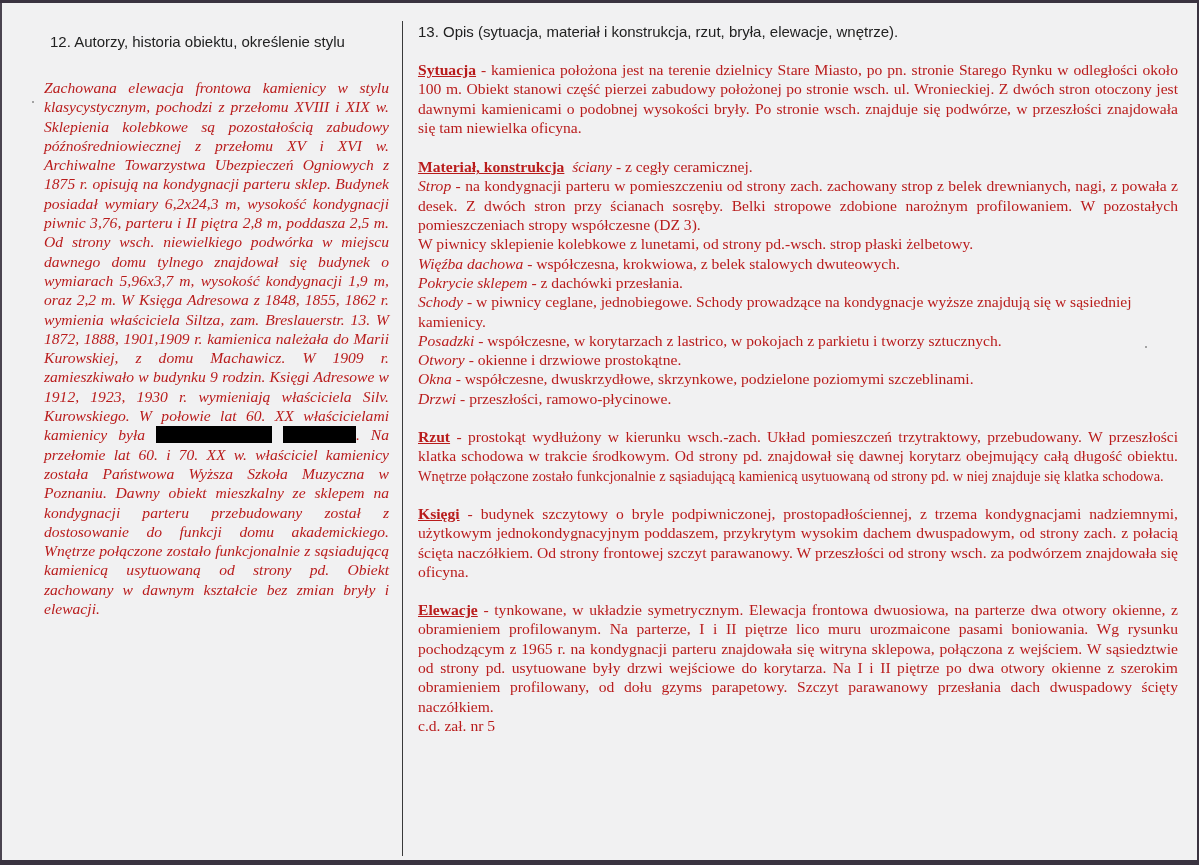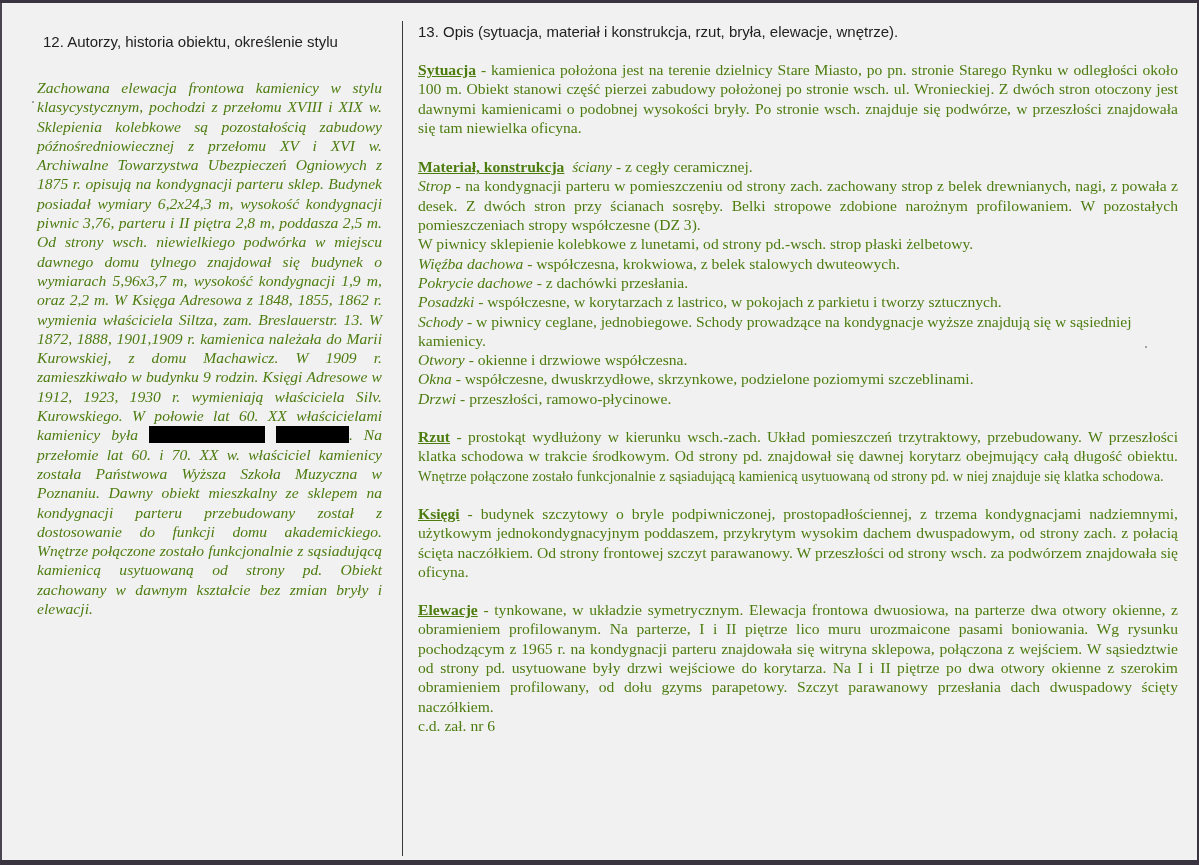--- a/index.html
+++ b/index.html
@@ -11,30 +11,30 @@
   .page {
     position: absolute; left: 0; top: 3px; width: 1197px; height: 857px;
     background: #f1f1f2;
     border-left: 2px solid #4a4450;
     box-sizing: border-box;
   }
   .divider {
     position: absolute; left: 400px; top: 18px; width: 1px; height: 835px;
     background: #3a3a3a;
   }
-  .col-left { position: absolute; left: 35px; top: 30px; width: 345px; }
+  .col-left { position: absolute; left: 42px; top: 30px; width: 345px; }
   .col-right { position: absolute; left: 416px; top: 20px; width: 760px; }
   .heading {
     font-family: "Liberation Sans", sans-serif;
     font-size: 15px; color: #222; margin: 0;
   }
   .col-left .heading { margin-left: 6px; }
   .serif {
     font-family: "Liberation Serif", serif;
-    font-size: 15.6px; line-height: 19.3px; color: #4d7c0f;
+    font-size: 15.6px; line-height: 19.3px; color: #b91c1c;
   }
   .left-body { margin-top: 28px; text-align: justify; font-style: italic; }
   .left-body p { margin: 0; }
   .redact {
     display: inline-block; background: #000; height: 17px; vertical-align: -3px;
   }
   .sec { margin: 0; }
   .sec-title { font-weight: bold; text-decoration: underline; }
   .it { font-style: italic; }
   .j { text-align: justify; }
@@ -64,37 +64,37 @@
 
     <p class="sec serif j" style="margin-top:20px">
       <span class="sec-title">Sytuacja</span><span> - kamienica położona jest na terenie dzielnicy Stare Miasto, po pn. stronie Starego Rynku w odległości około 100 m. Obiekt stanowi część pierzei zabudowy położonej po stronie wsch. ul. Wronieckiej. Z dwóch stron otoczony jest dawnymi kamienicami o podobnej wysokości bryły. Po stronie wsch. znajduje się podwórze, w przeszłości znajdowała się tam niewielka oficyna.</span>
     </p>
 
     <div class="sec serif" style="margin-top:20px">
       <span class="line j"><span class="sec-title">Materiał, konstrukcja</span>&nbsp; <span class="it">ściany</span><span> - z cegły ceramicznej.</span></span>
       <span class="line j"><span class="it">Strop</span><span> - na kondygnacji parteru w pomieszczeniu od strony zach. zachowany strop z belek drewnianych, nagi, z powała z desek. Z dwóch stron przy ścianach sosręby. Belki stropowe zdobione narożnym profilowaniem. W pozostałych pomieszczeniach stropy współczesne (DZ 3).</span></span>
       <span class="line"><span>W piwnicy sklepienie kolebkowe z lunetami, od strony pd.-wsch. strop płaski żelbetowy.</span></span>
       <span class="line"><span class="it">Więźba dachowa</span><span> - współczesna, krokwiowa, z belek stalowych dwuteowych.</span></span>
-      <span class="line"><span class="it">Pokrycie dachowe</span><span> - z dachówki przesłania.</span></span>
+      <span class="line"><span class="it">Pokrycie sklepem</span><span> - z dachówki przesłania.</span></span>
+      <span class="line"><span class="it">Schody</span><span> - w piwnicy ceglane, jednobiegowe. Schody prowadzące na kondygnacje wyższe znajdują się w sąsiedniej kamienicy.</span></span>
       <span class="line"><span class="it">Posadzki</span><span> - współczesne, w korytarzach z lastrico, w pokojach z parkietu i tworzy sztucznych.</span></span>
-      <span class="line"><span class="it">Schody</span><span> - w piwnicy ceglane, jednobiegowe. Schody prowadzące na kondygnacje wyższe znajdują się w sąsiedniej kamienicy.</span></span>
-      <span class="line"><span class="it">Otwory</span><span> - okienne i drzwiowe współczesna.</span></span>
+      <span class="line"><span class="it">Otwory</span><span> - okienne i drzwiowe prostokątne.</span></span>
       <span class="line"><span class="it">Okna</span><span> - współczesne, dwuskrzydłowe, skrzynkowe, podzielone poziomymi szczeblinami.</span></span>
       <span class="line"><span class="it">Drzwi</span><span> - przeszłości, ramowo-płycinowe.</span></span>
     </div>
 
     <p class="sec serif j" style="margin-top:19px">
       <span class="sec-title">Rzut</span><span> - prostokąt wydłużony w kierunku wsch.-zach. Układ pomieszczeń trzytraktowy, przebudowany. W przeszłości klatka schodowa w trakcie środkowym. Od strony pd. znajdował się dawnej korytarz obejmujący całą długość obiektu.</span><span class="small"> Wnętrze połączone zostało funkcjonalnie z sąsiadującą kamienicą usytuowaną od strony pd. w niej znajduje się klatka schodowa.</span>
     </p>
 
     <p class="sec serif j" style="margin-top:19px">
       <span class="sec-title">Księgi</span><span> - budynek szczytowy o bryle podpiwniczonej, prostopadłościennej, z trzema kondygnacjami nadziemnymi, użytkowym jednokondygnacyjnym poddaszem, przykrytym wysokim dachem dwuspadowym, od strony zach. z połacią ścięta naczółkiem. Od strony frontowej szczyt parawanowy. W przeszłości od strony wsch. za podwórzem znajdowała się oficyna.</span>
     </p>
 
     <p class="sec serif j" style="margin-top:19px">
       <span class="sec-title">Elewacje</span><span> - tynkowane, w układzie symetrycznym. Elewacja frontowa dwuosiowa, na parterze dwa otwory okienne, z obramieniem profilowanym. Na parterze, I i II piętrze lico muru urozmaicone pasami boniowania. Wg rysunku pochodzącym z 1965 r. na kondygnacji parteru znajdowała się witryna sklepowa, połączona z wejściem. W sąsiedztwie od strony pd. usytuowane były drzwi wejściowe do korytarza. Na I i II piętrze po dwa otwory okienne z szerokim obramieniem profilowany, od dołu gzyms parapetowy. Szczyt parawanowy przesłania dach dwuspadowy ścięty naczółkiem.</span>
     </p>
-    <p class="sec serif">c.d. zał. nr 6</p>
+    <p class="sec serif">c.d. zał. nr 5</p>
   </div>
 
   <div class="dot" style="left:1143px;top:343px"></div>
   <div class="dot" style="left:30px;top:98px"></div>
 </div>
 
 </body></html>

